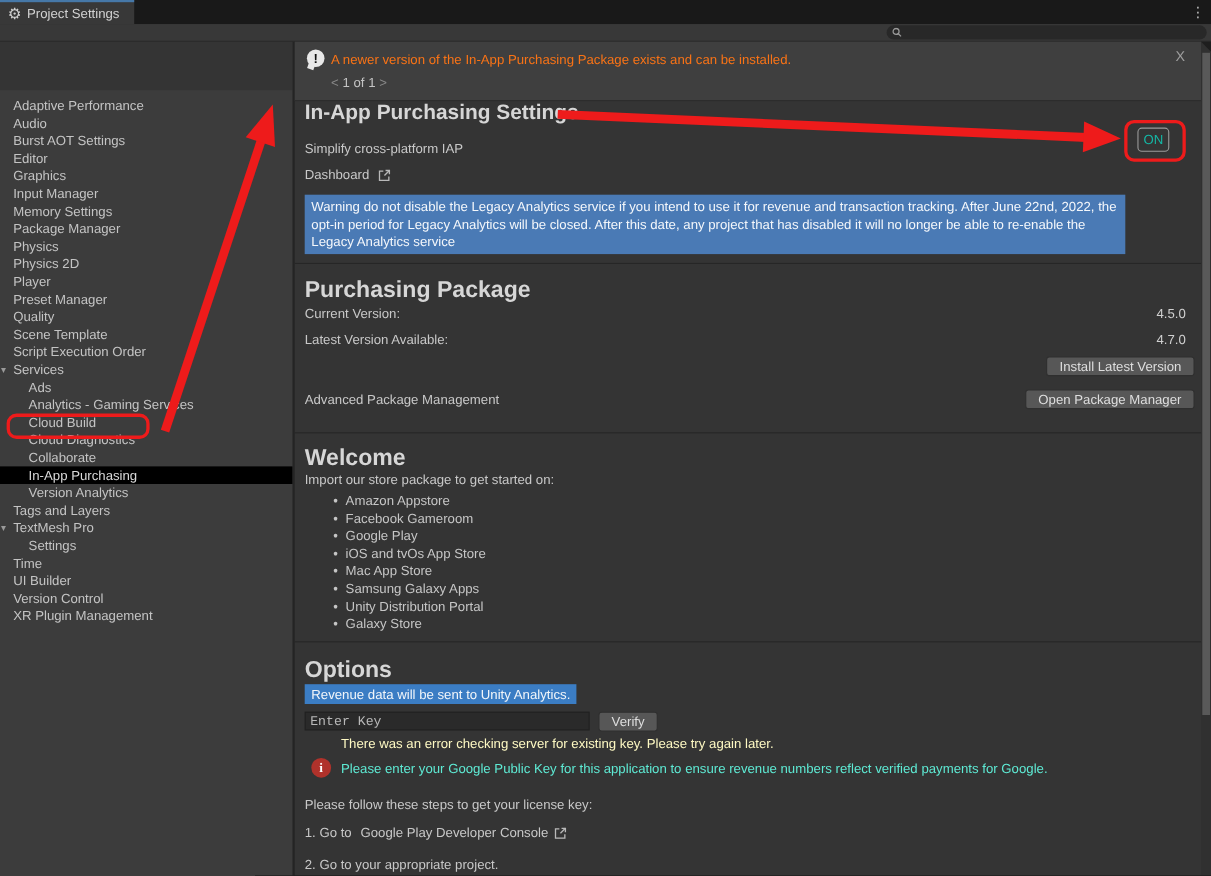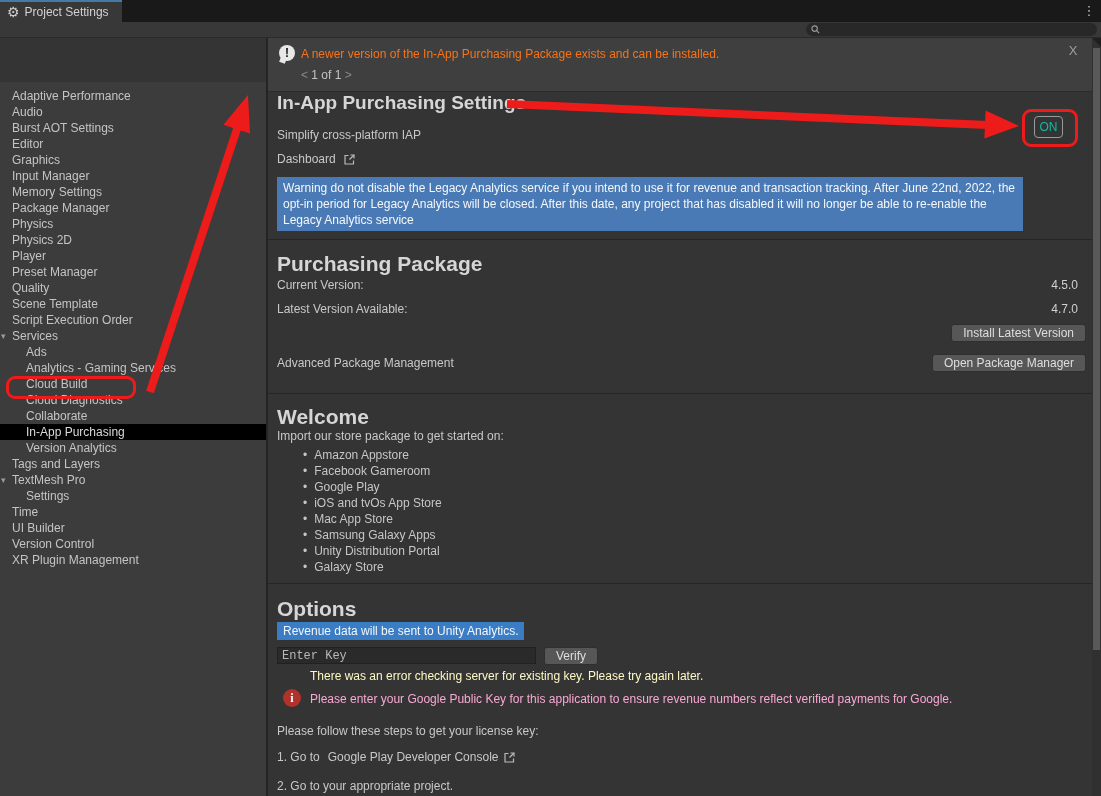--- a/index.html
+++ b/index.html
@@ -56,21 +56,21 @@
   .stores { position:absolute; left:35px; top:409px; list-style:none; }
   .stores li { height:16px; line-height:16px; color:#c6c6c6; }
   .stores li::before { content:"•"; margin-right:7px; color:#c6c6c6; }
 
   .revenue { position:absolute; left:9px; top:584px; background:#3b7dc4; color:#f2f6fa; padding:2px 6px; }
   .keyinput { position:absolute; left:9px; top:609px; width:259px; height:17px; background:#2a2a2a; border:1px solid #212121; color:#b8b8b8; font-size:12px; font-family:Liberation Mono, monospace; padding:0 4px; }
   .keyinput::placeholder { color:#b8b8b8; opacity:1; }
   .btn-verify { left:276px; top:609px; }
   .error-text { position:absolute; left:9px; top:631px; color:#fef9c3;margin-left:33px; }
   .info-icon { position:absolute; left:15px; top:651px; width:18px; height:18px; background:#b0322b; border-radius:50%; color:#fff; font-weight:bold; font-size:12px; text-align:center; line-height:18px; font-family:"Liberation Serif","DejaVu Serif",serif; }
-  .google-note { position:absolute; left:42px; top:654px; width:760px; color:#f9a8d4; }
+  .google-note { position:absolute; left:42px; top:654px; width:760px; color:#5eead4; }
   .steps-intro { position:absolute; left:9px; top:686px; }
   .step1 { position:absolute; left:9px; top:712px; display:flex; align-items:center; gap:5px; }
   .step2 { position:absolute; left:9px; top:741px; }
 
   
   .scrollbar { position:absolute; left:1092px; top:38px; width:9px; height:758px; background:#303030; }
   .scroll-thumb { position:absolute; left:1px; top:10px; width:7px; height:602px; background:#595959; }
   .scroll-notch { position:absolute; left:0; top:0; width:0; height:0; border-left:9px solid transparent; border-top:9px solid #1e1e1e; }
 
   

